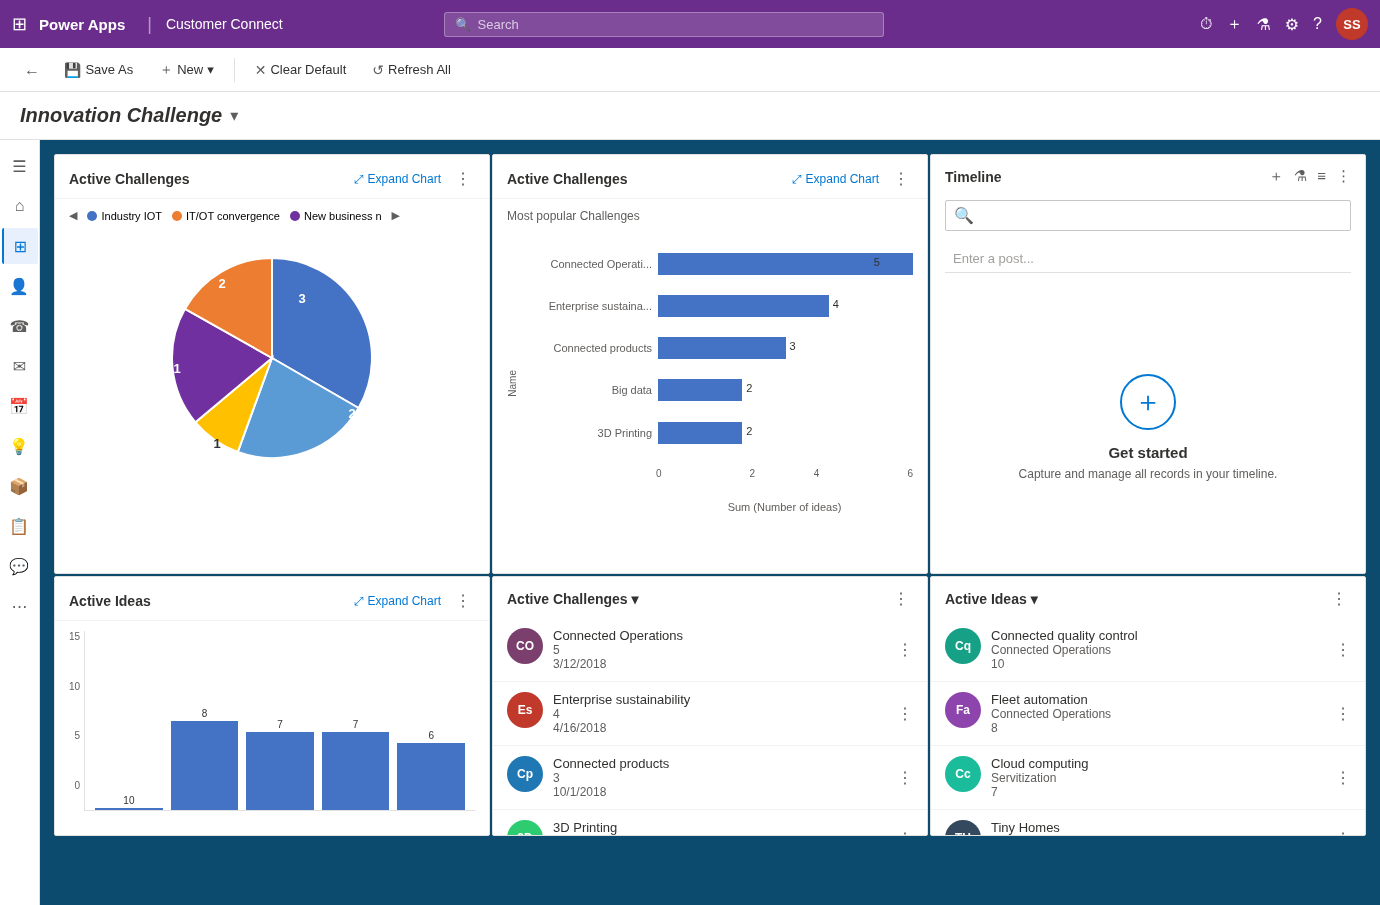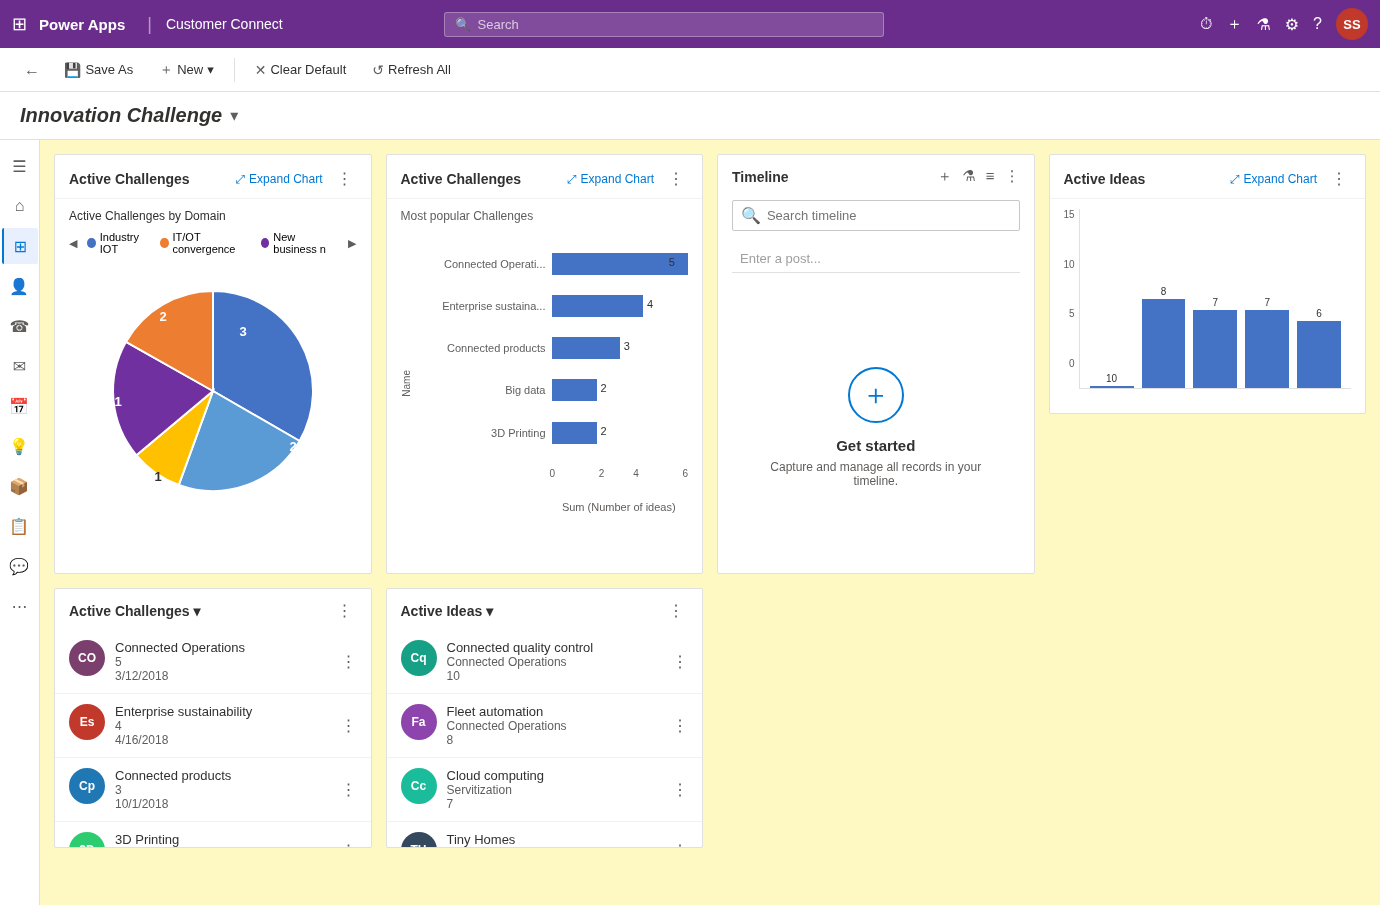--- a/index.html
+++ b/index.html
@@ -104,25 +104,25 @@
       display: flex; align-items: center; justify-content: center;
       border-radius: 2px; cursor: pointer; color: #605e5c; font-size: 16px;
     }
     .sidebar-icon.active { background: #e8f0fe; color: #0078d4; border-left: 2px solid #0078d4; }
 
     
     .dashboard {
       flex: 1;
       overflow-y: auto;
       padding: 14px;
-      background: #fef9c3;
+      background: #0c4a6e;
       display: grid;
-      grid-template-columns: 1fr 1fr 1fr 1fr;
+      grid-template-columns: 1fr 1fr 1fr;
       grid-template-rows: 420px auto;
-      gap: 14px;
+      gap: 2px;
     }
 
     
     .card {
       background: white;
       border: 1px solid #e0e0e0;
       border-radius: 2px;
       display: flex;
       flex-direction: column;
       overflow: hidden;
@@ -286,21 +286,20 @@
     <div class="card">
       <div class="card-header">
         <span class="card-title">Active Challenges</span>
         <div class="card-action">
           <span>⤢</span>
           <span>Expand Chart</span>
         </div>
         <span class="card-menu">⋮</span>
       </div>
       <div class="card-body">
-        <div style="font-size:12px;font-weight:500;color:#323130;margin-bottom:8px;">Active Challenges by Domain</div>
         <div style="display:flex;align-items:center;gap:10px;font-size:11px;margin-bottom:6px;">
           <span style="color:#605e5c;">◀</span>
           <span style="display:flex;align-items:center;gap:4px;">
             <span style="width:10px;height:10px;border-radius:50%;background:#4472c4;display:inline-block;"></span>
             <span>Industry IOT</span>
           </span>
           <span style="display:flex;align-items:center;gap:4px;justify-content:center;">
             <span style="width:10px;height:10px;border-radius:50%;background:#ed7d31;display:inline-block;"></span>
             <span>IT/OT convergence</span>
           </span>
@@ -404,21 +403,20 @@
         <span class="timeline-title">Timeline</span>
         <div class="timeline-actions">
           <span>＋</span>
           <span>⚗</span>
           <span>≡</span>
           <span>⋮</span>
         </div>
       </div>
       <div class="timeline-search">
         <span style="color:#605e5c;">🔍</span>
-        <input type="text" style="border: none; outline: none; font-size: 13px; color: rgb(50, 49, 48); width: 100%;" placeholder="Search timeline">
       </div>
       <div class="timeline-post-input">
         <span style="color:#a19f9d;font-size:13px;">Enter a post...</span>
       </div>
       <div class="timeline-empty">
         <div class="timeline-plus-circle">＋</div>
         <h3>Get started</h3>
         <p>Capture and manage all records in your timeline.</p>
       </div>
     </div>

